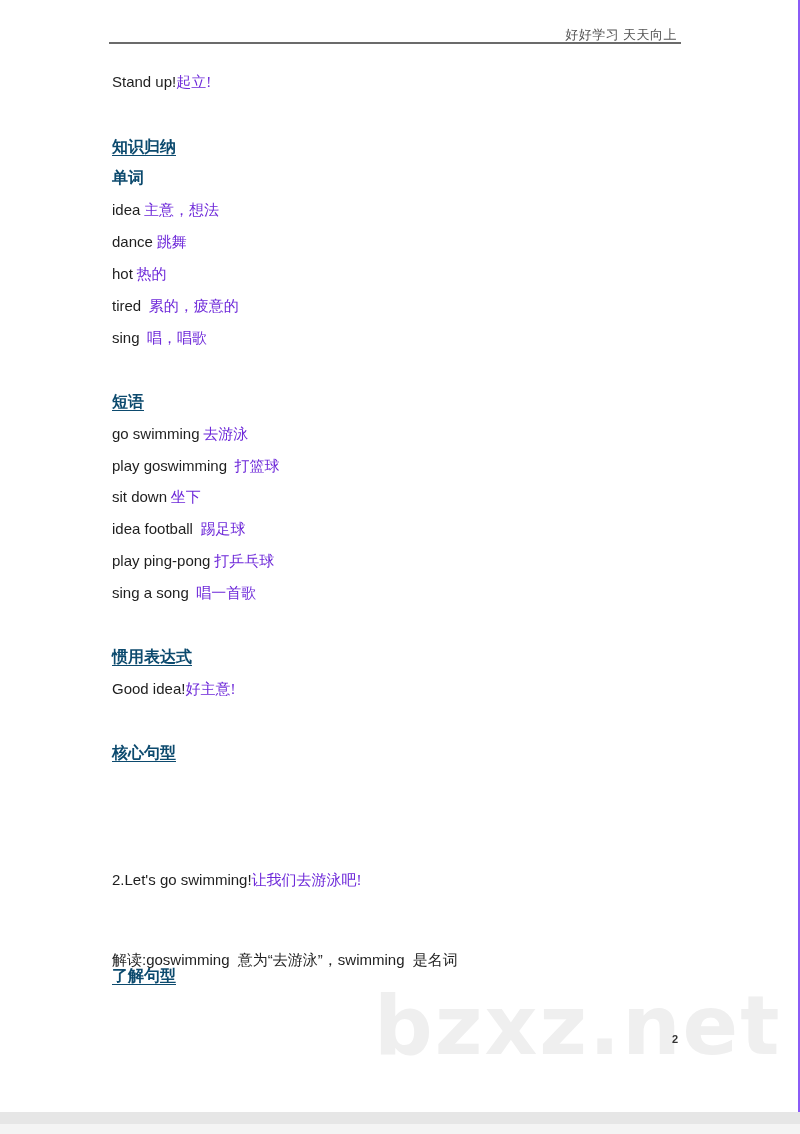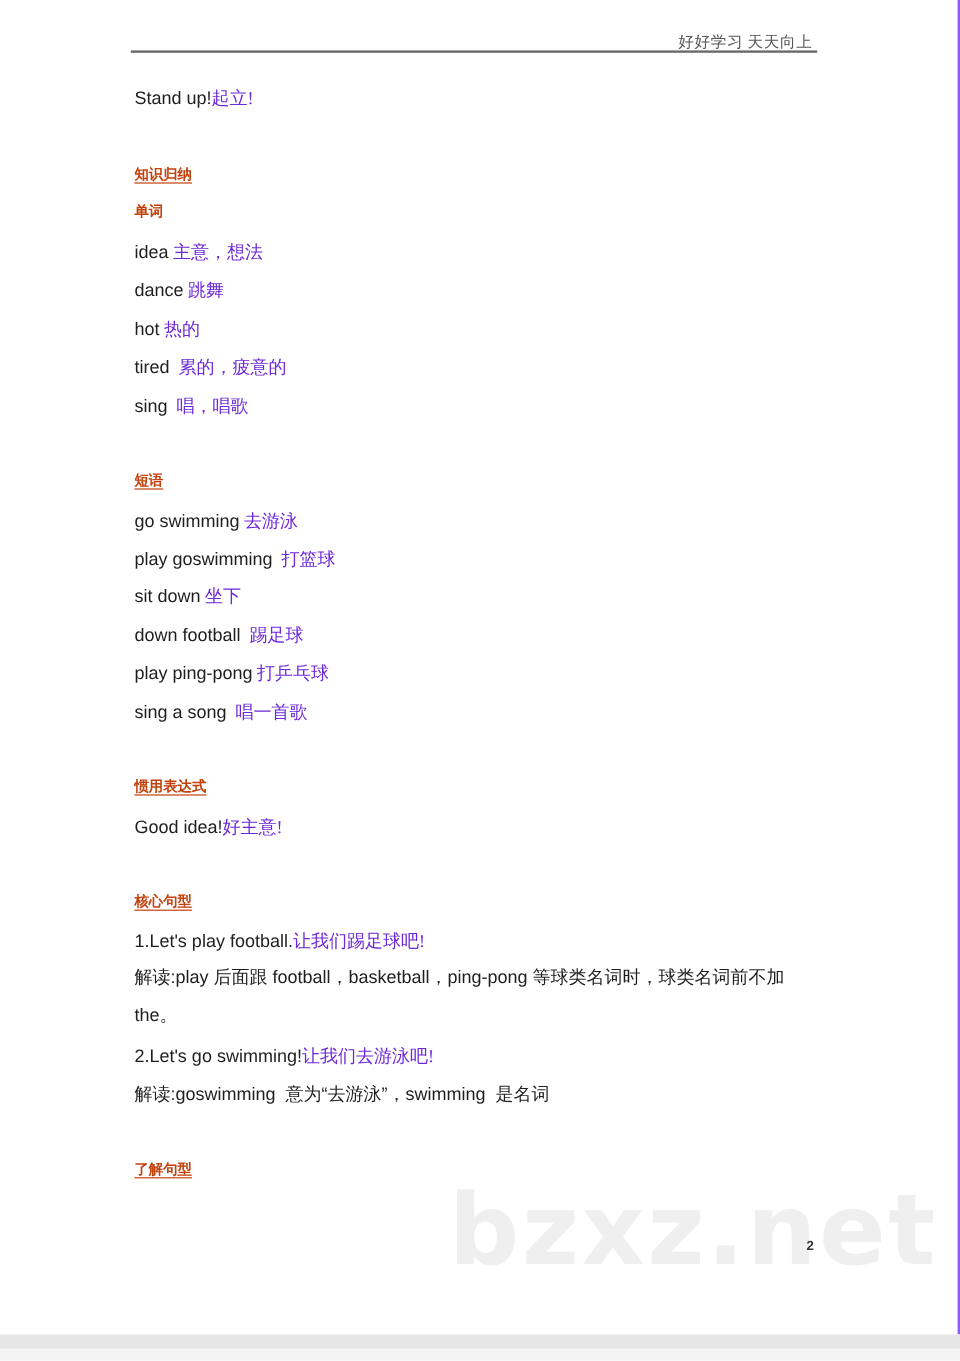--- a/index.html
+++ b/index.html
@@ -11,21 +11,21 @@
   }
   .page { position: absolute; left: 0; top: 0; width: 798px; height: 1112px; background: #fff; border-right: 5px solid #8b5cf6; }
   .header-text {
     position: absolute; right: 121px; top: 26px;
     font-family: "Liberation Serif", "DejaVu Serif", serif;
     font-size: 13px; color: #555; letter-spacing: 0.5px;
   }
   .header-rule { position: absolute; left: 109px; top: 42px; width: 572px; height: 2px; background: #6b6b6b; }
   .line { position: absolute; left: 112px; font-size: 15px; color: #1e1e1e; white-space: nowrap; }
   .line .cn { font-family: "Liberation Serif", "DejaVu Serif", serif; color: #6d28d9; }
-  .heading { position: absolute; left: 112px; font-size: 12px; font-weight: bold; color: #c2410c; white-space: nowrap; }
+  .heading { position: absolute; left: 112px; font-size: 16px; font-weight: bold; color: #0c4a6e; white-space: nowrap; }
   .heading.u { text-decoration: underline; text-underline-offset: 3px; }
   .para { position: absolute; left: 112px; width: 570px; font-size: 15px; line-height: 32px; color: #1e1e1e; }
   .watermark {
     position: absolute; left: 374px; top: 985px;
     font-family: "DejaVu Sans", sans-serif; font-weight: bold; font-size: 82px;
     color: #efefef; letter-spacing: 2px; line-height: 1;
   }
   .page-num { position: absolute; left: 672px; top: 1033px; font-size: 11px; font-weight: bold; color: #333; }
   .bottom-bar { position: absolute; left: 0; top: 1112px; width: 800px; height: 12px; background: #e6e6e6; }
   .bottom-edge { position: absolute; left: 0; top: 1124px; width: 800px; height: 10px; background: #f4f4f4; }
@@ -47,32 +47,30 @@
   <div class="line" style="top:201px;"><span>idea</span><span class="cn"> 主意，想法</span></div>
   <div class="line" style="top:233px;"><span>dance</span><span class="cn"> 跳舞</span></div>
   <div class="line" style="top:265px;"><span>hot</span><span class="cn"> 热的</span></div>
   <div class="line" style="top:297px;"><span>tired</span><span class="cn" style="white-space:pre">  累的，疲意的</span></div>
   <div class="line" style="top:329px;"><span>sing</span><span class="cn" style="white-space:pre">  唱，唱歌</span></div>
 
   <div class="heading u" style="top:392px;">短语</div>
   <div class="line" style="top:425px;"><span>go swimming</span><span class="cn"> 去游泳</span></div>
   <div class="line" style="top:457px;"><span>play goswimming</span><span class="cn" style="white-space:pre">  打篮球</span></div>
   <div class="line" style="top:488px;"><span>sit down</span><span class="cn"> 坐下</span></div>
-  <div class="line" style="top:520px;"><span>down football</span><span class="cn" style="white-space:pre">  踢足球</span></div>
+  <div class="line" style="top:520px;"><span>idea football</span><span class="cn" style="white-space:pre">  踢足球</span></div>
   <div class="line" style="top:552px;"><span>play ping-pong</span><span class="cn"> 打乒乓球</span></div>
   <div class="line" style="top:584px;"><span>sing a song</span><span class="cn" style="white-space:pre">  唱一首歌</span></div>
 
   <div class="heading u" style="top:647px;">惯用表达式</div>
   <div class="line" style="top:680px;"><span>Good idea!</span><span class="cn">好主意!</span></div>
 
   <div class="heading u" style="top:743px;">核心句型</div>
-  <div class="line" style="top:775px;"><span>1.Let's play football.</span><span class="cn">让我们踢足球吧!</span></div>
-  <div class="para" style="top:799px;">解读:play 后面跟 football，basketball，ping-pong 等球类名词时，球类名词前不加 the。</div>
   <div class="line" style="top:871px;"><span>2.Let's go swimming!</span><span class="cn">让我们去游泳吧!</span></div>
-  <div class="line" style="top:903px; white-space:pre;">解读:goswimming  意为“去游泳”，swimming  是名词</div>
+  <div class="line" style="top:951px; white-space:pre;">解读:goswimming  意为“去游泳”，swimming  是名词</div>
 
   <div class="heading u" style="top:966px;">了解句型</div>
 
   <div class="watermark">bzxz.net</div>
   <div class="page-num">2</div>
 </div>
 <div class="bottom-bar"></div>
 <div class="bottom-edge"></div>
 
 </body></html>

